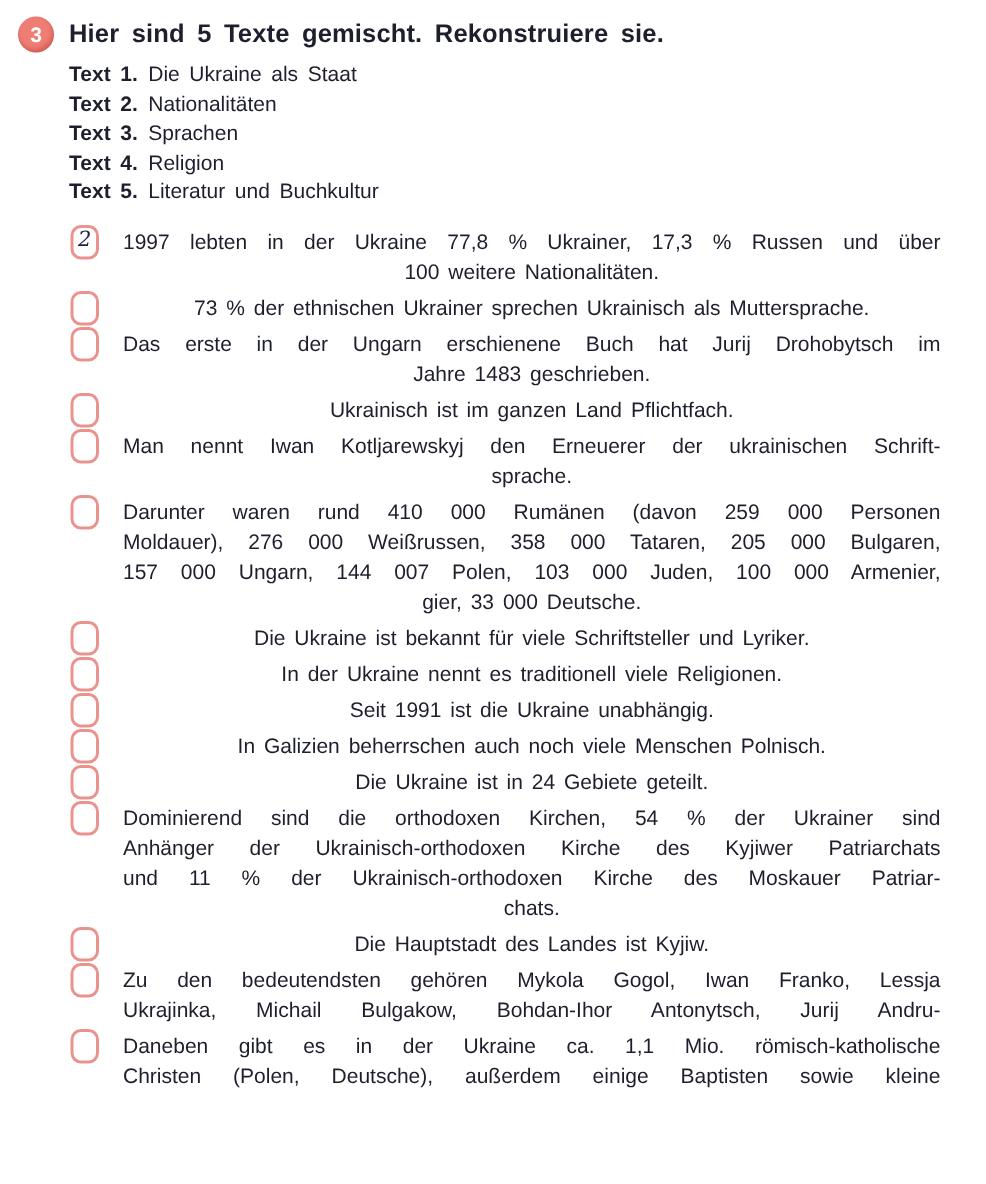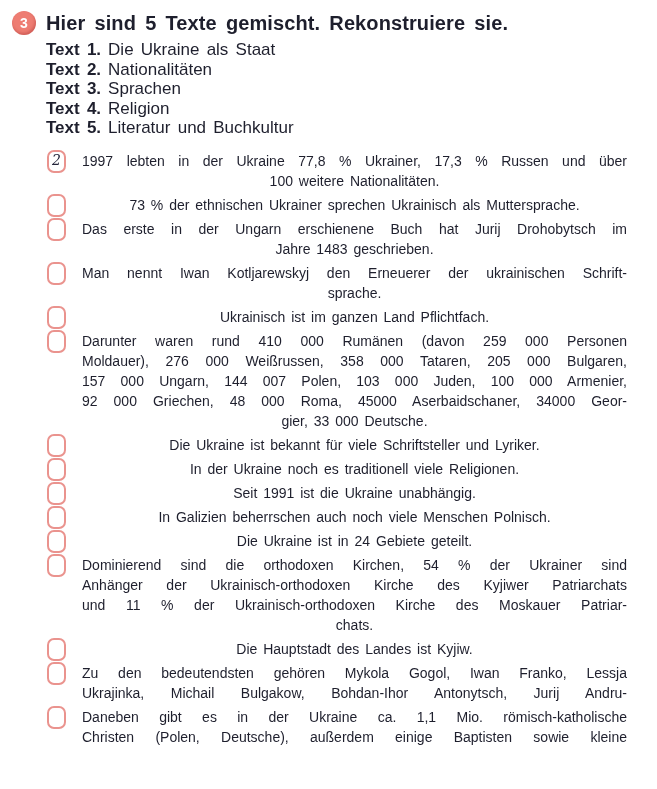--- a/index.html
+++ b/index.html
@@ -16,24 +16,24 @@
   .header { position: relative; padding: 11px 0 0 46px; }
   .badge {
     position: absolute; left: 12px; top: 11px;
     width: 24px; height: 24px; border-radius: 50%;
     background: var(--accent, #ee7d73);
     color: #ffffff; font-weight: bold; font-size: 14px;
     display: flex; align-items: center; justify-content: center;
     box-shadow: inset -1px -2px 3px rgba(155, 35, 35, 0.35);
   }
   .title {
-    margin: 0; font-size: 20px; font-weight: bold;
+    margin: 0; font-size: 17px; font-weight: bold;
     line-height: 24px; word-spacing: 3.5px; letter-spacing: 0.1px;
   }
-  .texts-list { margin: 5px 0 0 46px; font-size: 17px; line-height: 19.5px; }
+  .texts-list { margin: 5px 0 0 46px; font-size: 14px; line-height: 19.5px; }
   .text-row { word-spacing: 2.5px; }
   .text-row .lbl { font-weight: bold; margin-right: 7px; }
   .checklist { margin: 13px 0 0 82px; width: 545px; }
   .check-item {
     position: relative; margin-bottom: 4px;
     font-size: 14px; line-height: 20px; word-spacing: 2px;
   }
   .checkbox {
     position: absolute; left: -35px; top: -1px;
     width: 19px; height: 23px;
@@ -86,50 +86,49 @@
       <div class="check-item">
         <div class="checkbox"></div>
         <div class="item-text">
           <div class="line just">Das erste in der Ungarn erschienene Buch hat Jurij Drohobytsch im</div>
           <div class="line">Jahre 1483 geschrieben.</div>
         </div>
       </div>
       <div class="check-item">
         <div class="checkbox"></div>
         <div class="item-text">
-          <div class="line just">Man nennt Iwan Kotljarewskyj den Erneuerer der ukrainischen Schrift-</div>
-          <div class="line">sprache.</div>
+          <div class="line">Ukrainisch ist im ganzen Land Pflichtfach.</div>
         </div>
       </div>
       <div class="check-item">
         <div class="checkbox"></div>
         <div class="item-text">
-          <div class="line">Ukrainisch ist im ganzen Land Pflichtfach.</div>
+          <div class="line just">Man nennt Iwan Kotljarewskyj den Erneuerer der ukrainischen Schrift-</div>
+          <div class="line">sprache.</div>
         </div>
       </div>
       <div class="check-item">
         <div class="checkbox"></div>
         <div class="item-text">
           <div class="line just">Darunter waren rund 410 000 Rumänen (davon 259 000 Personen</div>
           <div class="line just">Moldauer), 276 000 Weißrussen, 358 000 Tataren, 205 000 Bulgaren,</div>
           <div class="line just">157 000 Ungarn, 144 007 Polen, 103 000 Juden, 100 000 Armenier,</div>
-          <div class="line just">92 000 Griechen, 48 000 Roma, 45000 Aserbaidschaner, 34000 Geor-</div>
           <div class="line">gier, 33 000 Deutsche.</div>
         </div>
       </div>
       <div class="check-item">
         <div class="checkbox"></div>
         <div class="item-text">
           <div class="line">Die Ukraine ist bekannt für viele Schriftsteller und Lyriker.</div>
         </div>
       </div>
       <div class="check-item">
         <div class="checkbox"></div>
         <div class="item-text">
-          <div class="line">In der Ukraine noch es traditionell viele Religionen.</div>
+          <div class="line">In der Ukraine nennt es traditionell viele Religionen.</div>
         </div>
       </div>
       <div class="check-item">
         <div class="checkbox"></div>
         <div class="item-text">
           <div class="line">Seit 1991 ist die Ukraine unabhängig.</div>
         </div>
       </div>
       <div class="check-item">
         <div class="checkbox"></div>

